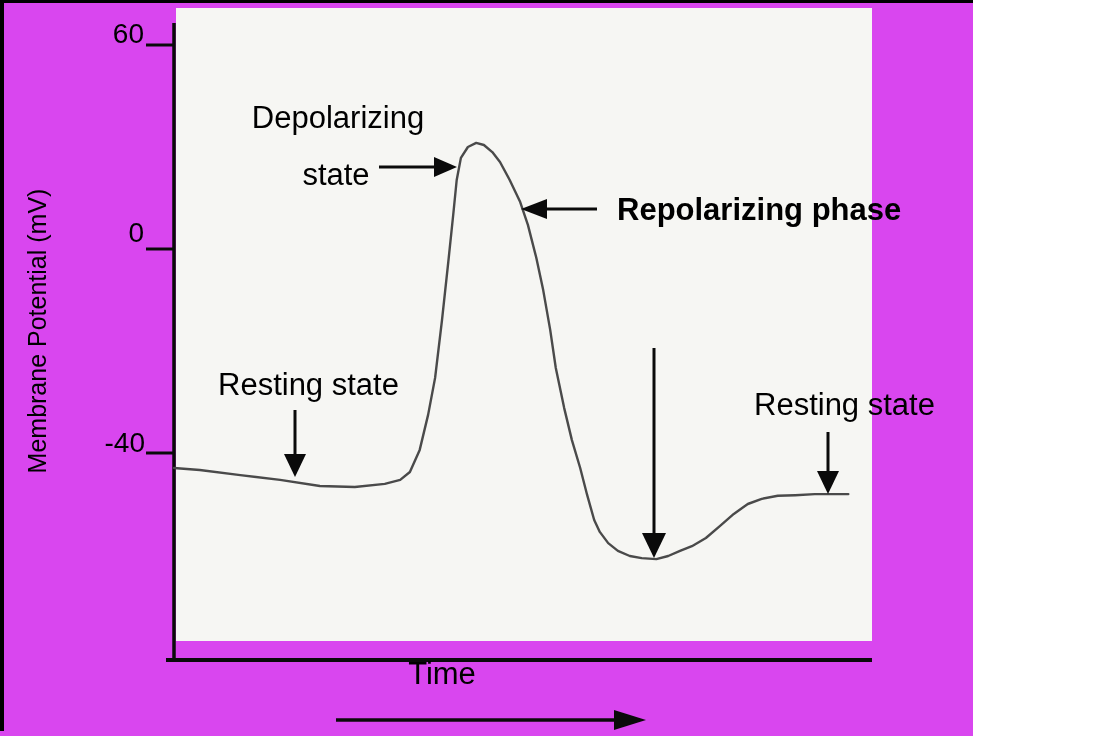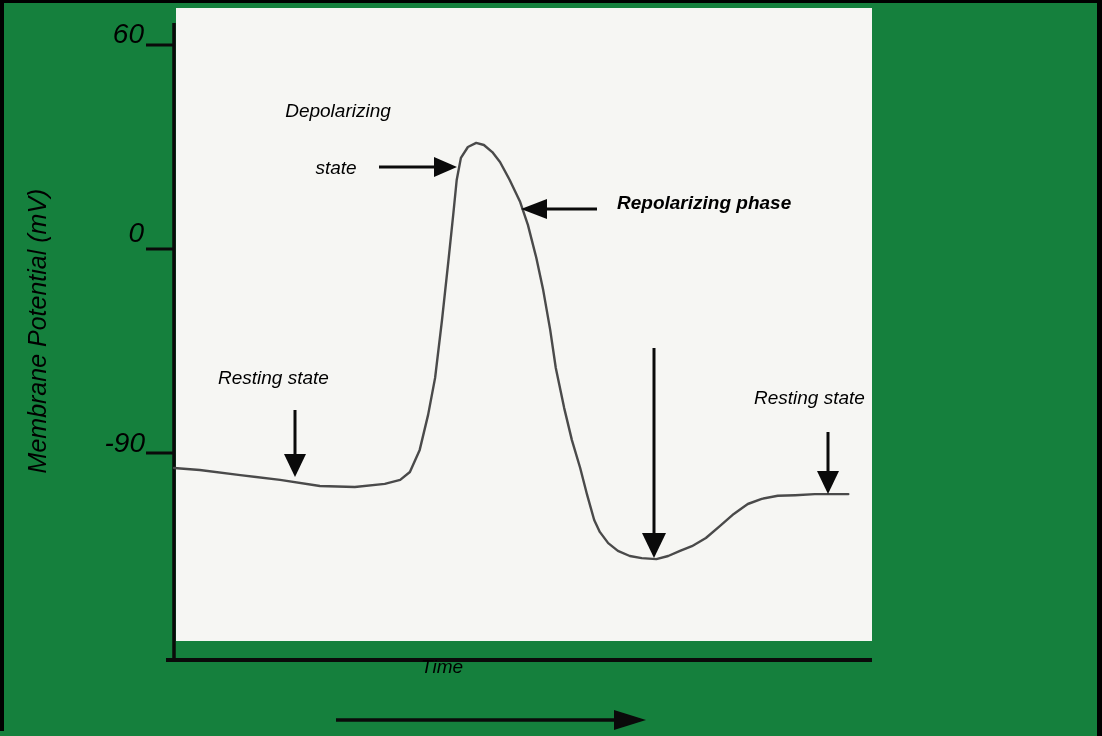--- a/index.html
+++ b/index.html
@@ -1,26 +1,26 @@
 <!DOCTYPE html>
 <html><head>
 <meta charset="utf-8">
 <style>
   html,body{margin:0;padding:0;background:#ffffff;}
   .stage{
-    position:relative;width:1102px;height:736px;background:#15803d;
-    overflow:hidden;font-family:"Liberation Sans",sans-serif;color:#000;font-style:italic;
+    position:relative;width:973px;height:736px;background:#d946ef;
+    overflow:hidden;font-family:"Liberation Sans",sans-serif;color:#000;
   }
   .border{position:absolute;background:#000;}
   .b-top{left:0;top:0;width:1102px;height:3px;}
   .b-left{left:0;top:0;width:4px;height:731px;}
   .b-right{left:1097px;top:0;width:5px;height:736px;}
   .plot-bg{position:absolute;left:176px;top:8px;width:696px;height:633px;background:#f6f6f3;}
   svg.overlay{position:absolute;left:0;top:0;width:1102px;height:736px;}
-  .lbl{position:absolute;font-size:19px;line-height:1.15;white-space:nowrap;color:#000;}
+  .lbl{position:absolute;font-size:31px;line-height:1.15;white-space:nowrap;color:#000;}
   .tick-lbl{position:absolute;font-size:28px;line-height:1;white-space:nowrap;text-align:right;width:60px;}
   .bold{font-weight:bold;}
   .center-x{transform:translateX(-50%);}
   .y-title{
     position:absolute;left:37px;top:331px;font-size:25px;white-space:nowrap;
     transform:translate(-50%,-50%) rotate(-90deg);transform-origin:center center;
   }
 </style>
 </head>
 <body>
@@ -61,21 +61,21 @@
       <polygon points="828,494 817,471 839,471" fill="#0a0a0a"></polygon>
     </g>
     <g>
       <line x1="336" y1="720" x2="620" y2="720" stroke="#0a0a0a" stroke-width="3.5"></line>
       <polygon points="646,720 614,710 614,730" fill="#0a0a0a"></polygon>
     </g>
   </svg>
 
   <div class="tick-lbl" style="left:84px;top:20px;">60</div>
   <div class="tick-lbl" style="left:84px;top:219px;">0</div>
-  <div class="tick-lbl" style="left:85px;top:429px;">-90</div>
+  <div class="tick-lbl" style="left:85px;top:429px;">-40</div>
 
   <div class="y-title">Membrane Potential (mV)</div>
   <div class="lbl center-x" style="left:442px;top:644px;margin-top:12px;">Time</div>
 
   <div class="lbl center-x" style="left:338px;top:100px;">Depolarizing</div>
   <div class="lbl center-x" style="left:336px;top:157px;">state</div>
 
   <div class="lbl bold" style="left:617px;top:192px;">Repolarizing phase</div>
 
   <div class="lbl" style="left:218px;top:367px;">Resting state</div>

